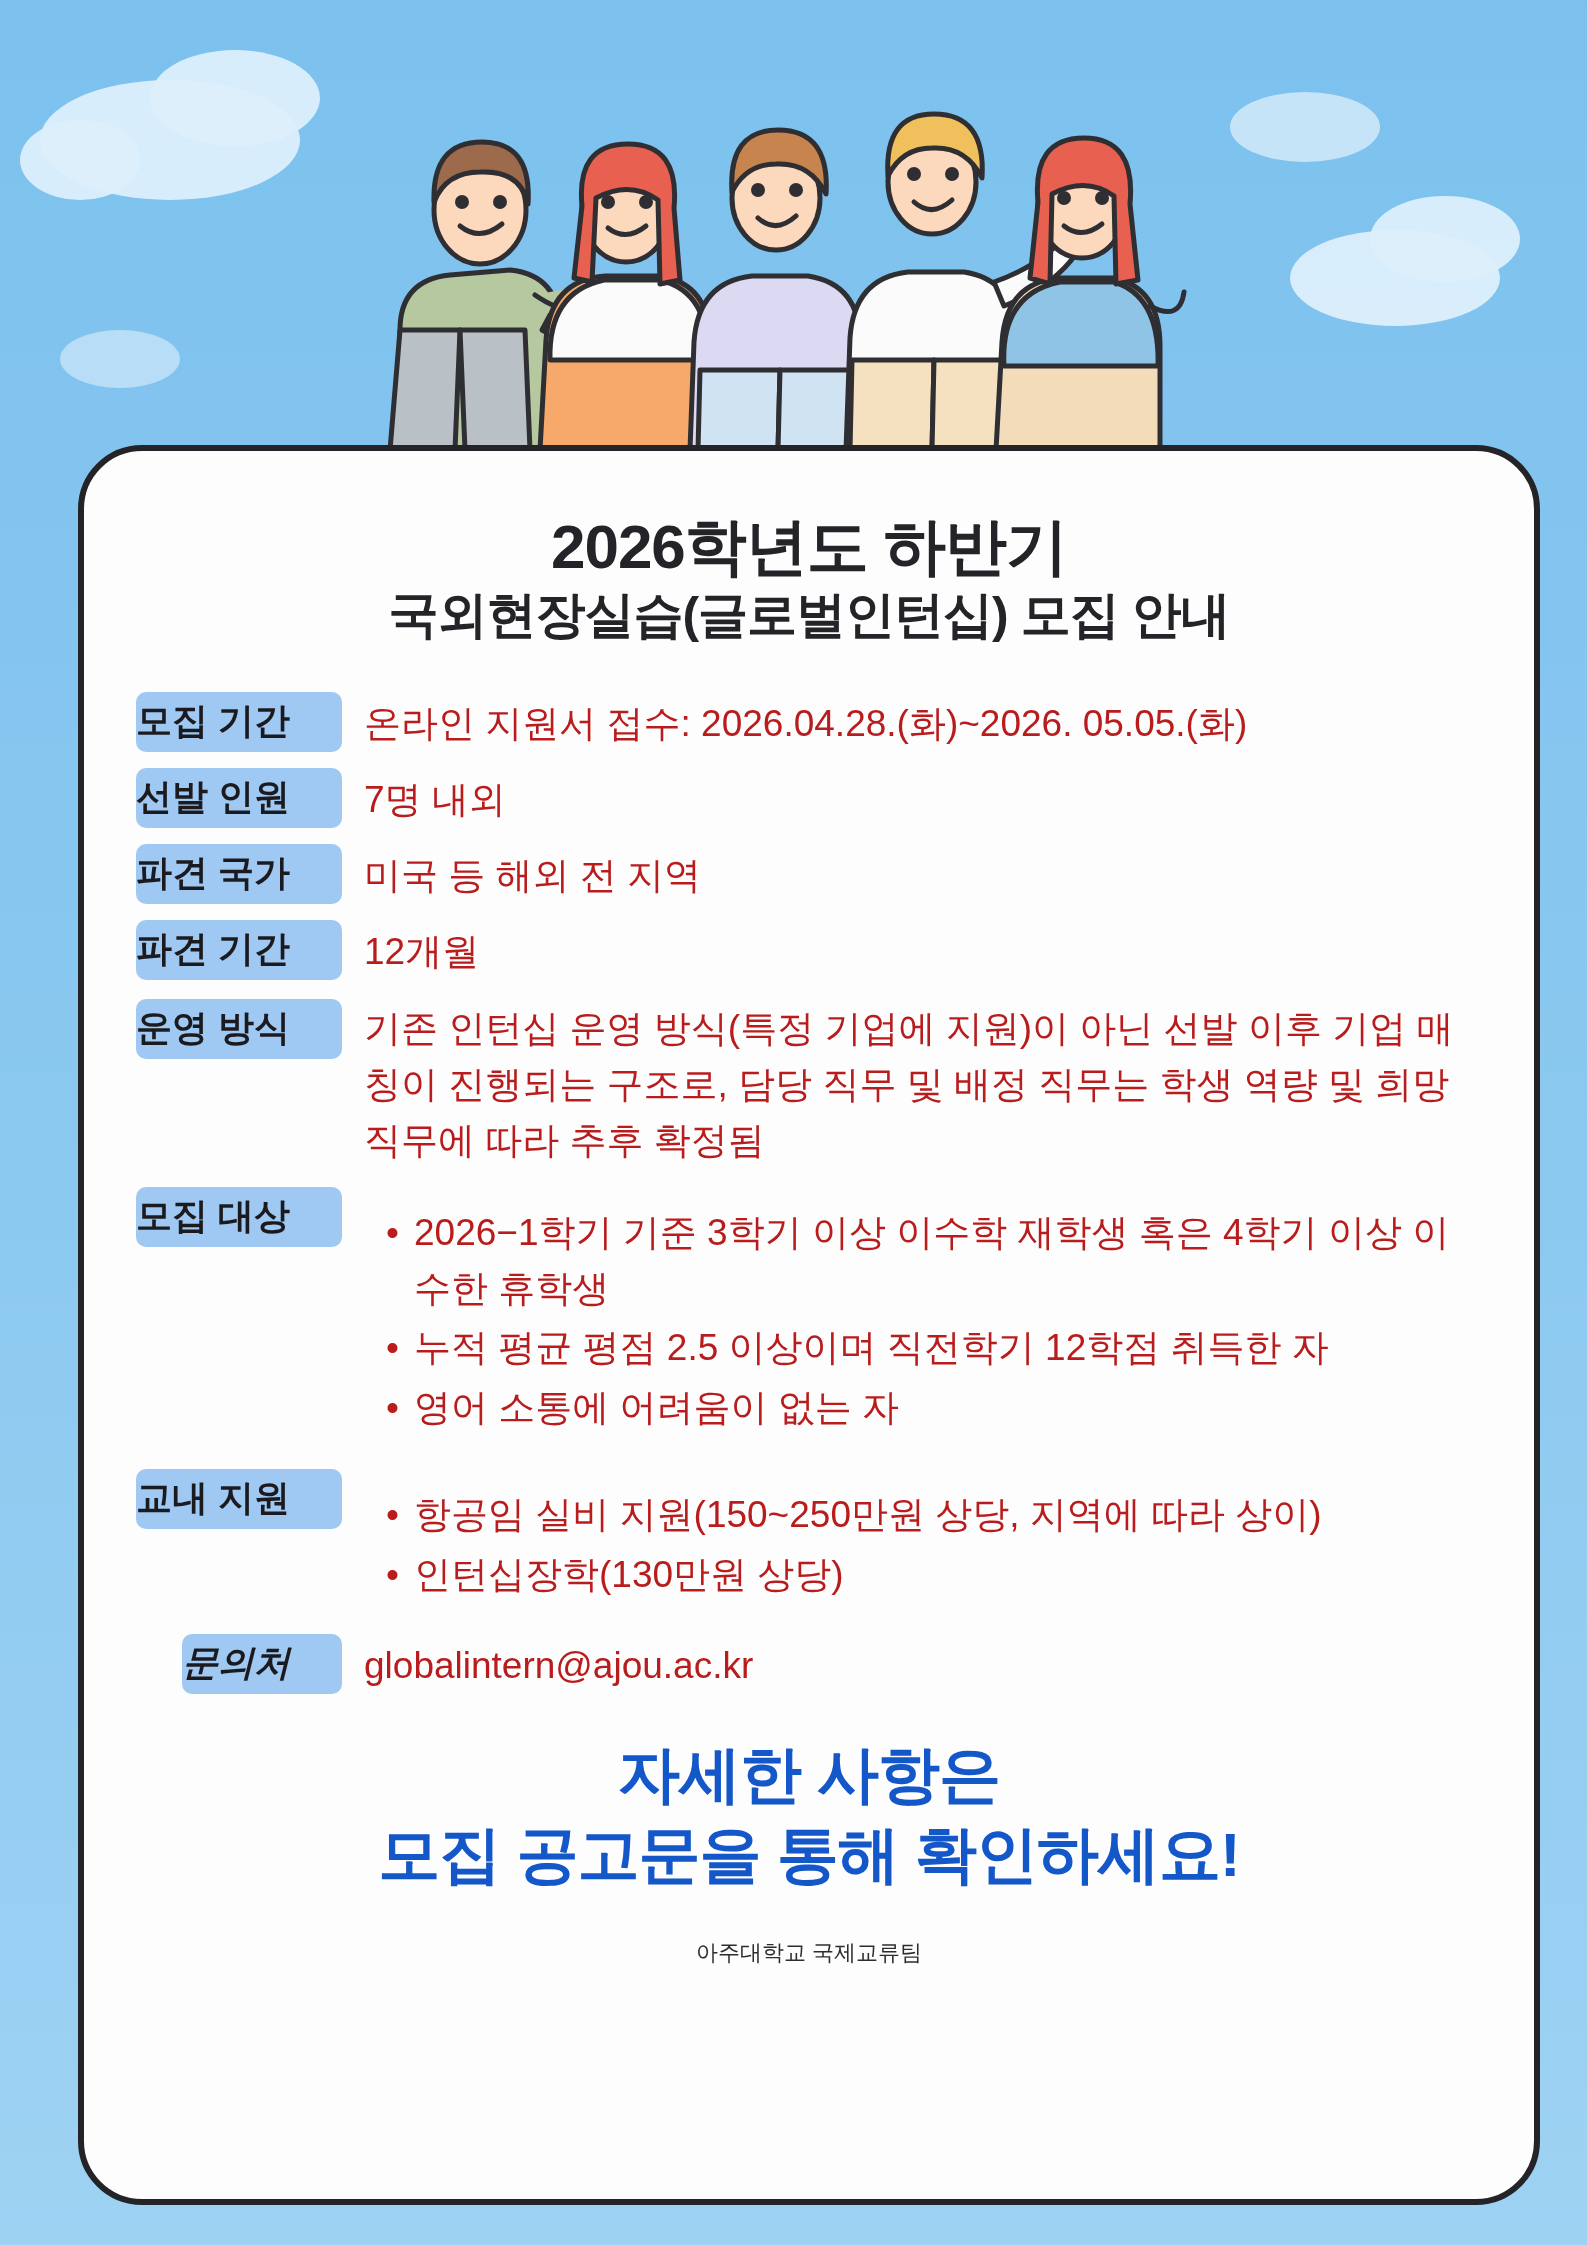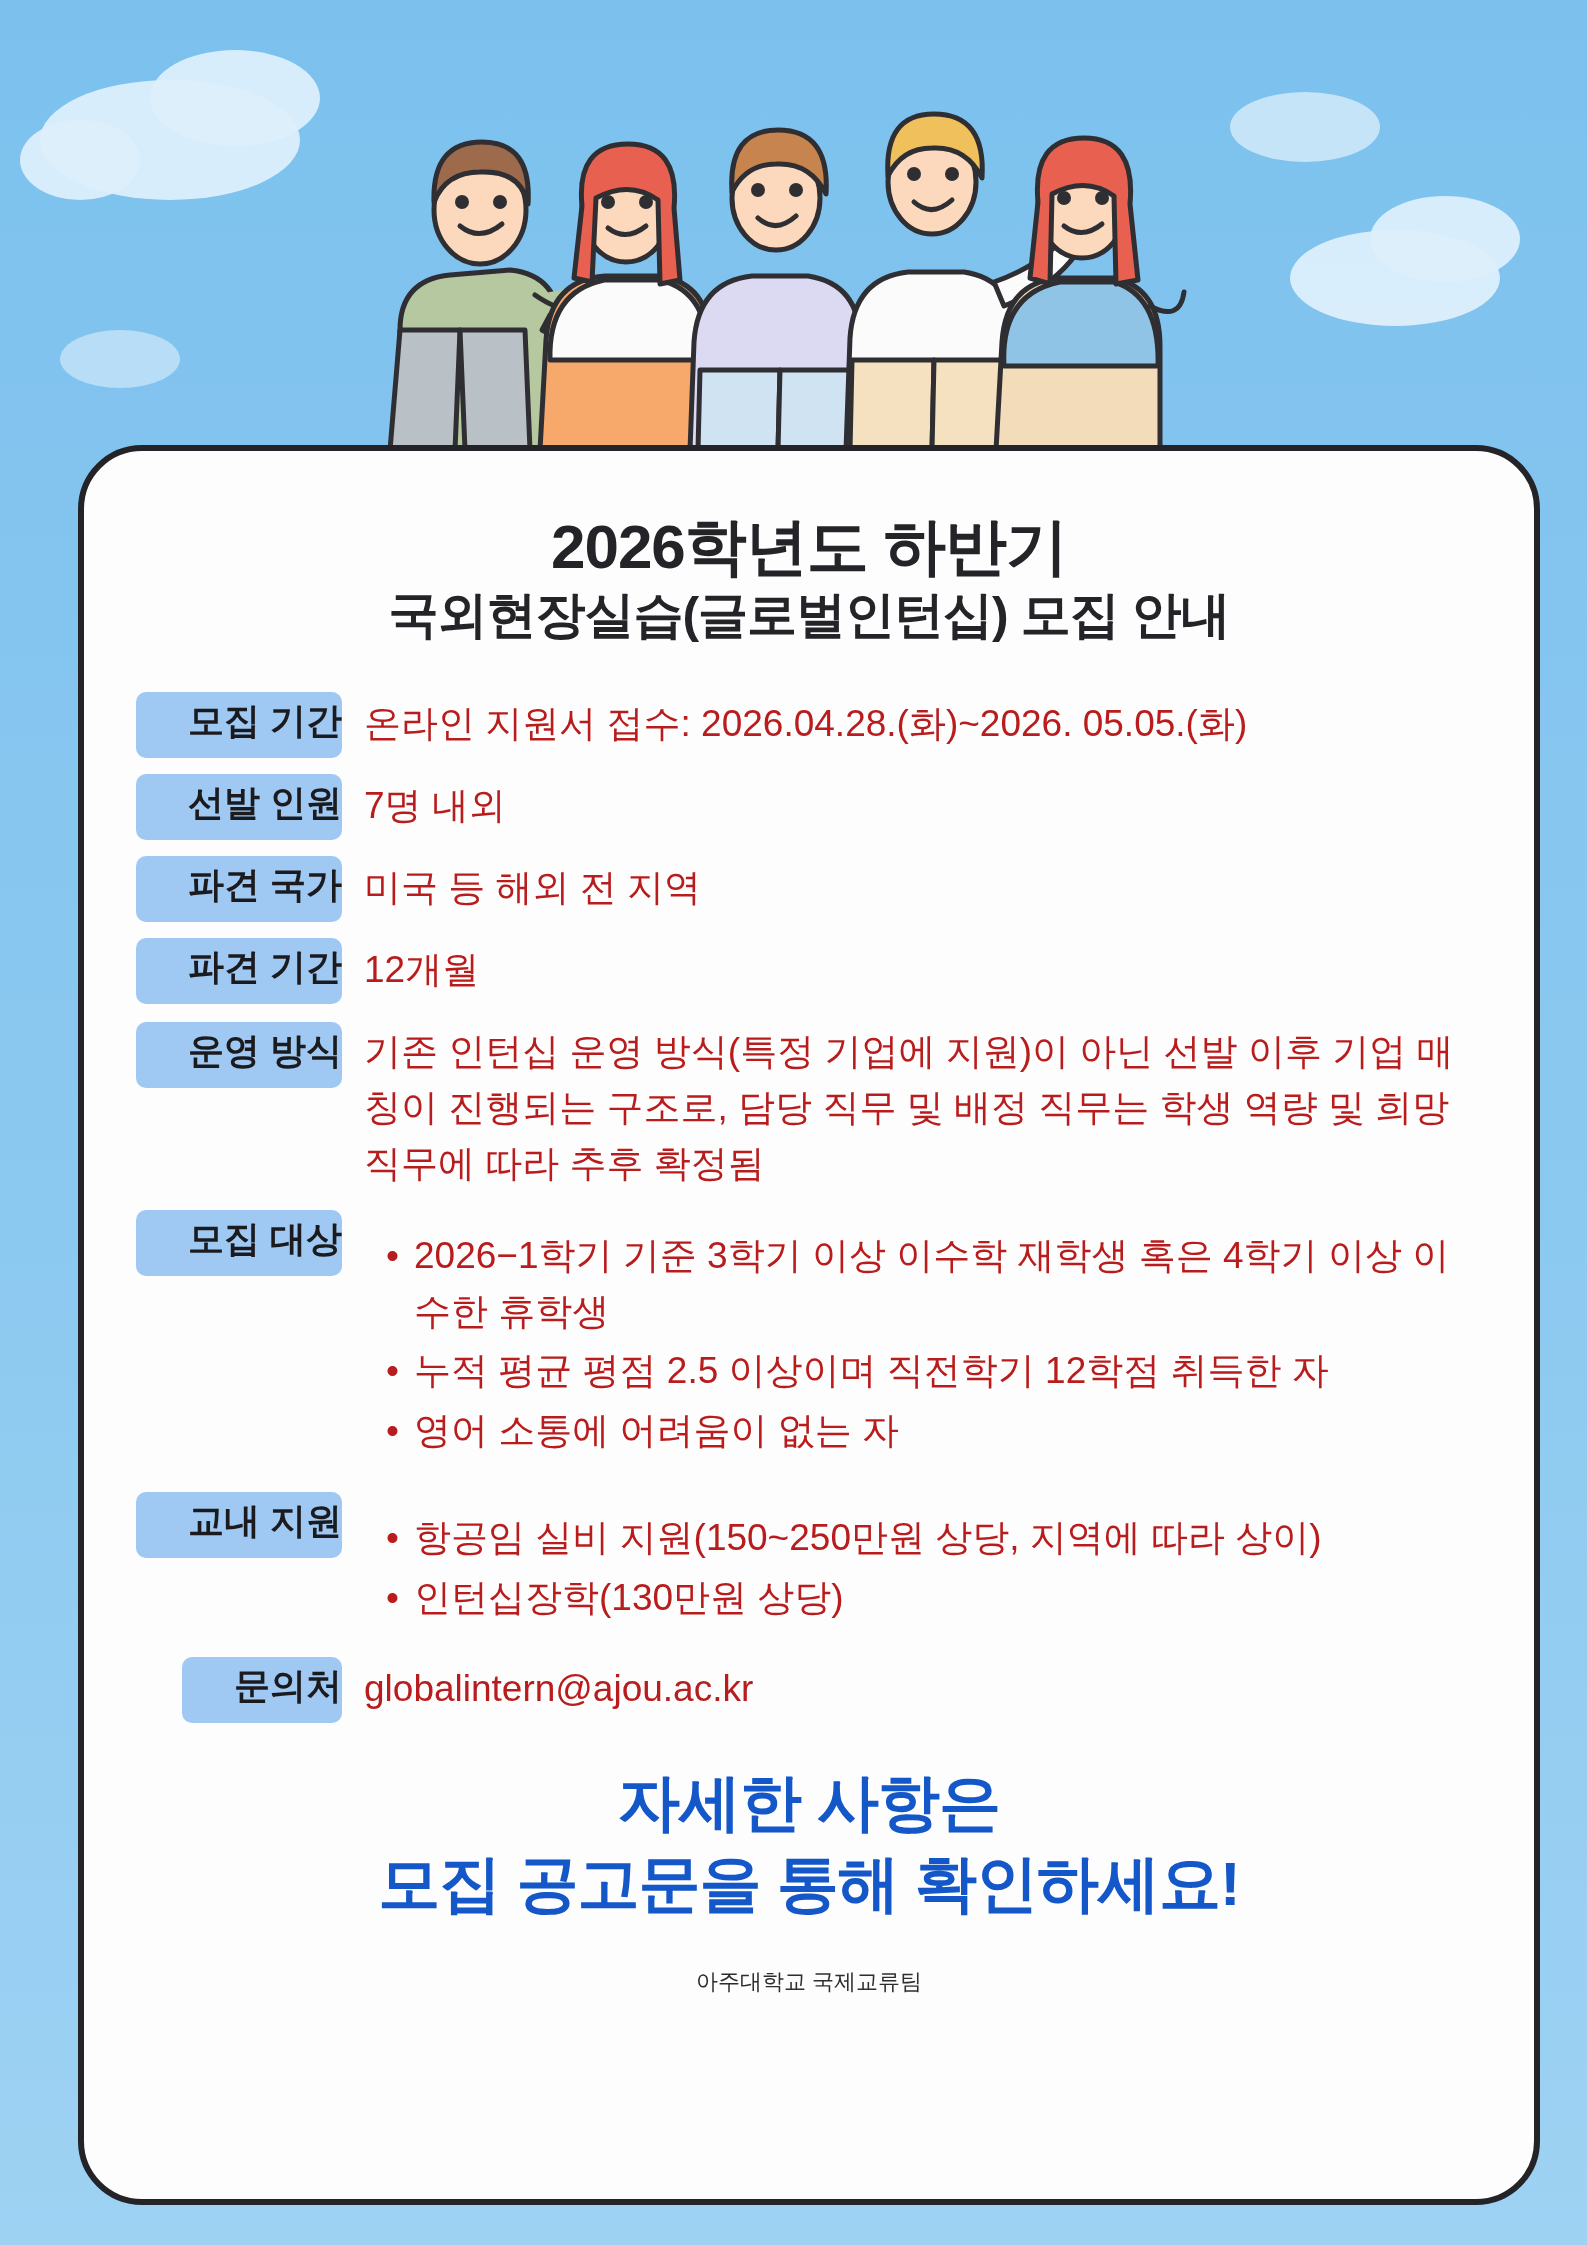--- a/index.html
+++ b/index.html
@@ -75,32 +75,32 @@
     padding: 0 46px 0 52px;
   }
   .row {
     display: flex;
     align-items: flex-start;
     margin-bottom: 16px;
   }
   .tag {
     flex: 0 0 auto;
     width: 206px;
-    text-align: right;
+    text-align: left;
     background: #9fc9f2;
     color: #1b1b1f;
     font-weight: 800;
     font-size: 36px;
     line-height: 1;
-    padding: 11px 0 19px 0;
+    padding: 11px 0 13px 0;
     border-radius: 10px;
     margin-right: 22px;
     box-sizing: border-box;
   }
-  .tag.narrow { width: 160px; margin-left: 46px; }
+  .tag.narrow { width: 160px; margin-left: 46px; font-style: italic; }
   .val {
     flex: 1 1 auto;
     color: #b91c1c;
     font-size: 37px;
     line-height: 1.52;
     padding-top: 4px;
   }
   .bullets { list-style: none; margin: 16px; padding: 0; }
   .bullets li {
     position: relative;

